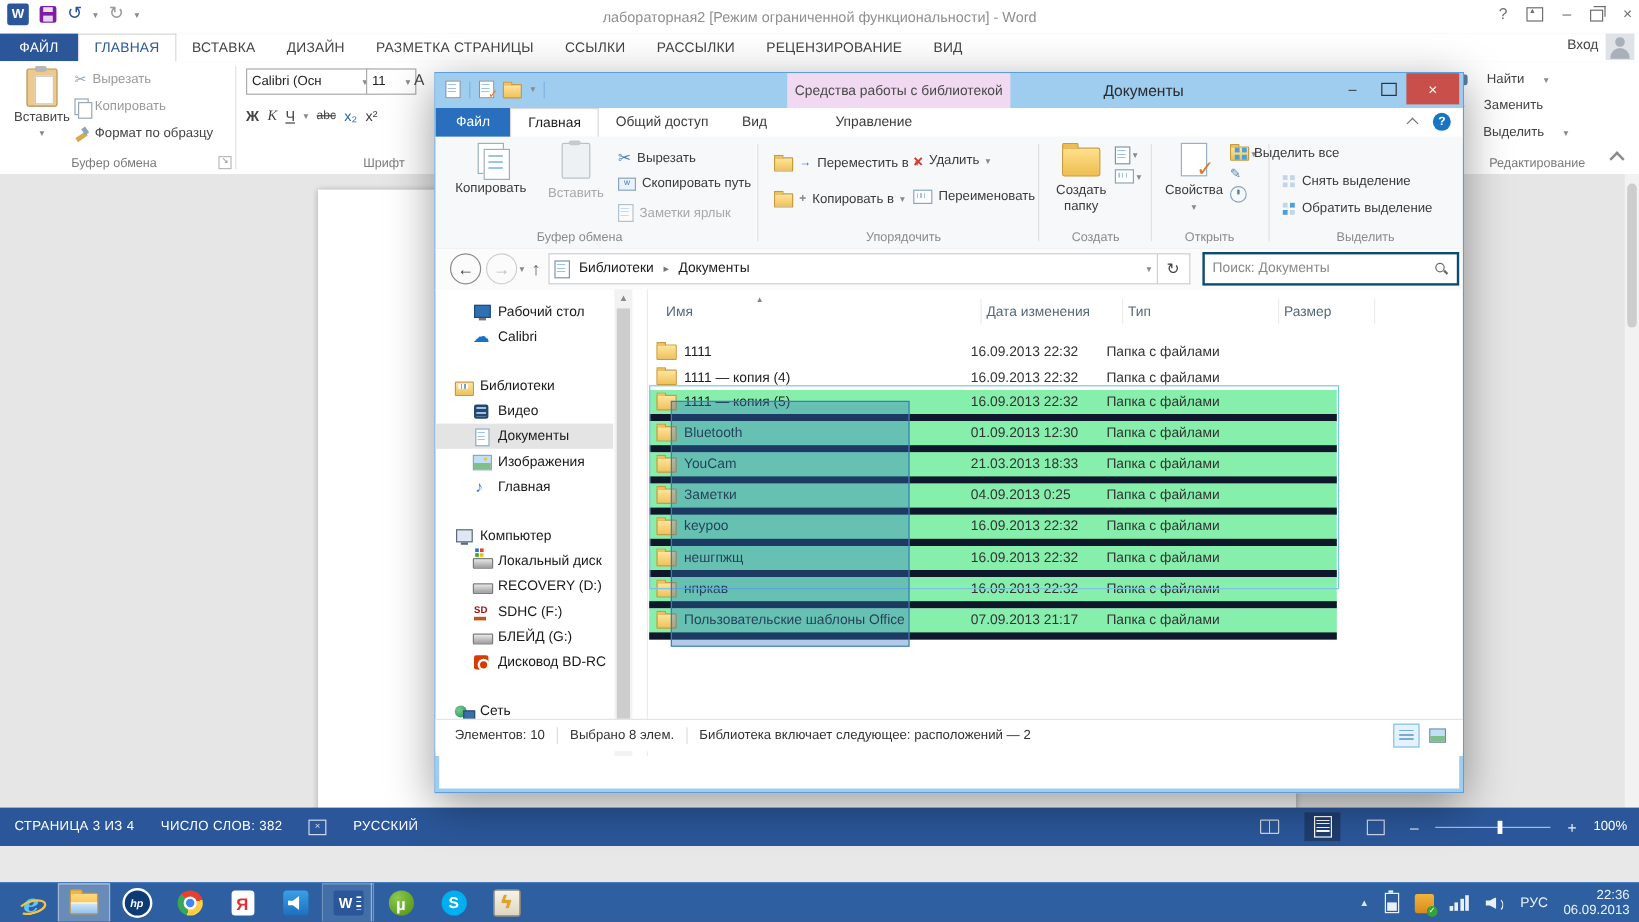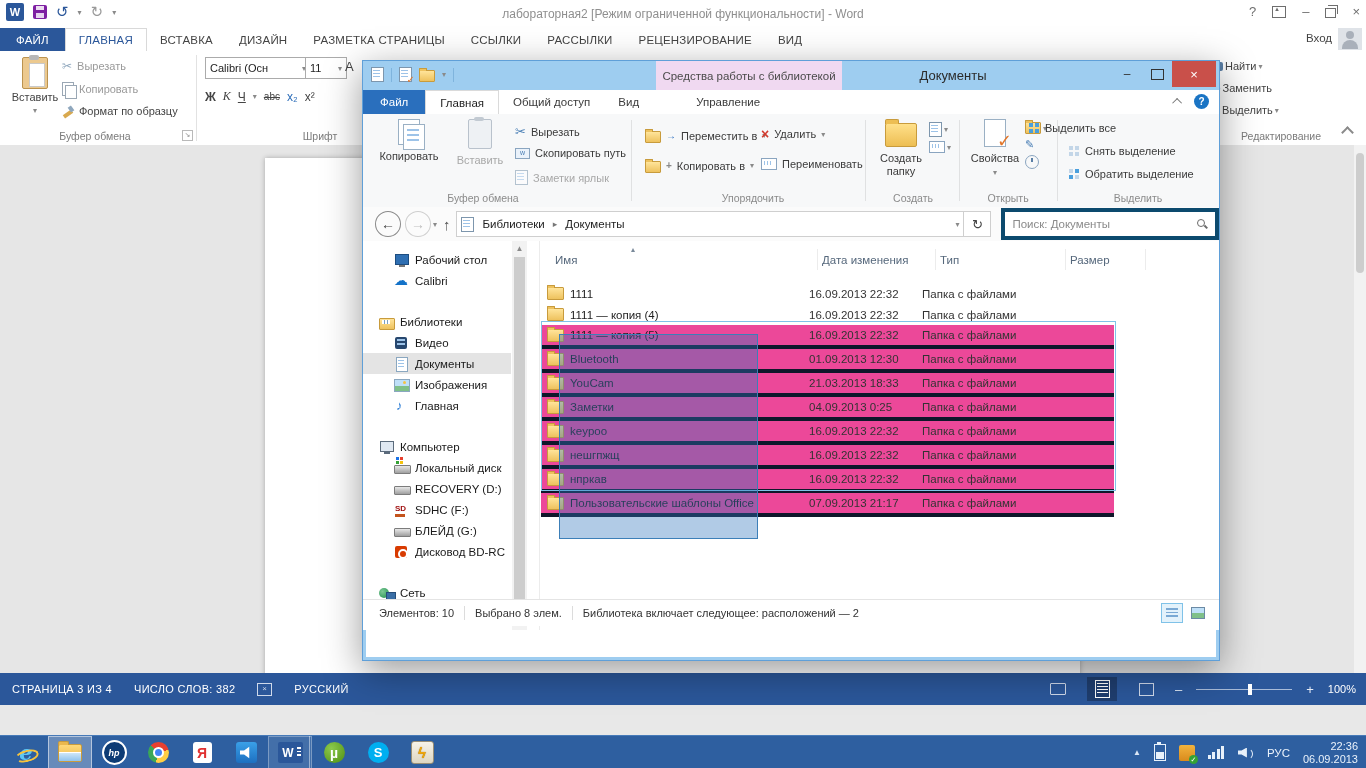--- a/index.html
+++ b/index.html
@@ -44,21 +44,21 @@
 .wic-cut{color:#8fa7bd;font-size:12px}
 .wic-copy{display:inline-block;width:10px;height:12px;background:#fff;border:1px solid #9aa7b4;position:relative}
 .wic-copy::before{content:"";position:absolute;left:2px;top:2px;width:10px;height:12px;background:#fff;border:1px solid #9aa7b4}
 .wic-brush{display:inline-block;width:12px;height:12px;position:relative}
 .wic-brush::before{content:"";position:absolute;left:1px;top:7px;width:10px;height:4px;background:#d9a94e;transform:rotate(-35deg)}
 .wic-brush::after{content:"";position:absolute;left:7px;top:1px;width:4px;height:6px;background:#8fa7bd;transform:rotate(-35deg)}
 .dlg{position:absolute;right:4px;bottom:4px;width:9px;height:9px;border:1px solid #b9b9b9;color:#8a8a8a;font-size:7px;line-height:8px;text-align:center}
 .combo{position:absolute;height:20px;border:1px solid #ababab;background:#fff;font-size:11px;color:#222;display:flex;align-items:center;padding:0 4px;justify-content:space-between}
 .fmt-btn{font-size:12px;color:#444;margin-right:7px}
 #wr-edit{position:absolute;right:10px;top:4px;width:146px;font-size:11px;color:#444}
-.ed-row{display:flex;align-items:center;gap:2px;height:22px}
+.ed-row{display:flex;align-items:center;gap:16px;height:22px}
 .wic-find{display:inline-block;width:13px;height:9px;position:relative}
 .wic-find::before,.wic-find::after{content:"";position:absolute;top:0;width:5px;height:9px;border-radius:2px;background:#5a7fa6}
 .wic-find::before{left:0}.wic-find::after{right:0}
 .wic-repl{font-size:9px;color:#2b6cb8;font-weight:bold}
 .wic-sel{color:#6b86a2;font-size:12px}
 .chev-up{display:inline-block;width:7px;height:7px;border-left:2px solid #8a8a8a;border-top:2px solid #8a8a8a;transform:rotate(45deg)}
 
 #w-doc{position:absolute;left:0;top:145px;width:1366px;height:558px;background:#e6e6e6}
 #w-page{position:absolute;left:265px;top:13px;width:815px;height:537px;background:#fff;box-shadow:0 0 5px rgba(0,0,0,.28)}
 #w-scroll{position:absolute;right:0;top:0;width:12px;height:558px;background:#f2f2f2}
@@ -148,21 +148,21 @@
 #e-nav{position:absolute;left:0;top:146px;width:100%;height:34px;background:#fbfbfb;border-bottom:1px solid #e4e4e4;display:flex;align-items:center}
 .navbtn{width:24px;height:24px;border-radius:50%;display:flex;align-items:center;justify-content:center;font-size:14px}
 .nav-back{border:1px solid #8a8a8a;color:#444;margin-left:12px}
 .nav-fwd{border:1px solid #cfcfcf;color:#bfbfbf;margin-left:4px}
 .nav-up{color:#555;font-size:15px;margin:0 6px 0 4px}
 #adr{height:24px;border:1px solid #cfcfcf;background:#fff;display:flex;align-items:center;flex:none;width:498px;padding:0 4px;gap:6px}
 .crumb{font-size:11.5px;color:#1d1d1d;padding:0 2px}
 .crumb-sep{color:#777;font-size:9px}
 #adr .spacer{flex:1}
 #refresh{width:26px;height:24px;border:1px solid #cfcfcf;border-left:none;background:#fff;display:flex;align-items:center;justify-content:center;color:#444;font-size:13px}
-#search{height:24px;border:4px solid #0c4a6e;background:#fff;margin-left:10px;width:196px;display:flex;align-items:center;justify-content:space-between;padding:0 7px;color:#8a8a8a;font-size:11.5px}
+#search{height:24px;border:2px solid #0c4a6e;background:#fff;margin-left:10px;width:196px;display:flex;align-items:center;justify-content:space-between;padding:0 7px;color:#8a8a8a;font-size:11.5px}
 .mag{display:inline-block;width:12px;height:12px;position:relative}
 .mag::before{content:"";position:absolute;left:1px;top:1px;width:6px;height:6px;border:1.5px solid #6b6b6b;border-radius:50%}
 .mag::after{content:"";position:absolute;left:8px;top:8px;width:4px;height:1.5px;background:#6b6b6b;transform:rotate(45deg)}
 
 #e-content{position:absolute;left:0;top:180px;width:100%;height:389px;background:#fff}
 #side{position:absolute;left:0;top:8px;width:148px}
 .side-sec{margin-bottom:20px}
 .side-item{height:21px;display:flex;align-items:center;font-size:11.5px;color:#1a1a1a;white-space:nowrap}
 .side-item.lvl1{padding-left:16px}
 .side-item.lvl2{padding-left:31px}
@@ -194,21 +194,21 @@
 .sb-arrow{position:absolute;left:0;width:15px;height:14px;color:#8a8a8a;font-size:8px;display:flex;align-items:center;justify-content:center}
 #side-thumb{position:absolute;left:2px;top:16px;width:11px;height:344px;background:#cdcdcd}
 #side-sep{position:absolute;left:176px;top:0;width:1px;height:389px;background:#ececec}
 
 #farea{position:absolute;left:178px;top:0;right:3px;bottom:0}
 #fhead{position:absolute;left:0;top:8px;height:21px;display:flex;padding-left:10px;font-size:11.5px;color:#56687c}
 .fcol{display:flex;align-items:center;border-right:1px solid #ececec;padding-left:4px;position:relative}
 .sortmark{position:absolute;left:80px;top:-4px;color:#7a8a9a;font-size:8px}
 #frows{position:absolute;left:0;top:42px;right:0}
 .frow{width:573px;height:21px;display:flex;align-items:center;font-size:11.5px;color:#1e1e1e}
-.fsel{background:#ec4899;border-bottom:4px solid #0f172a;height:20px}
+.fsel{background:#86efac;border-bottom:6px solid #0f172a;height:20px}
 .fold{display:inline-block;width:15px;height:11px;background:linear-gradient(#ffe49a,#eec25e);border:1px solid #c89b3c;border-radius:1px;position:relative;margin:0 6px 0 6px;flex:none}
 .fold::before{content:"";position:absolute;left:-1px;top:-3px;width:6px;height:2px;background:#eec25e;border:1px solid #c89b3c;border-bottom:none;border-radius:1px 1px 0 0}
 .fname{width:239px;white-space:nowrap;overflow:hidden}
 .fdate{width:113px;color:#333}
 .ftype{width:125px;color:#333}
 #sel-outline{position:absolute;left:0;top:80px;width:573px;height:168px;border:1px solid #7fc2e8;pointer-events:none}
 #rubber{position:absolute;left:196px;top:93px;width:197px;height:203px;background:rgba(49,118,189,.38);border:1px solid #3c7fb8;pointer-events:none}
 
 #e-status{position:absolute;left:0;bottom:4px;width:100%;height:26px;border-top:1px solid #e4e4e4;background:#fff;display:flex;align-items:center;font-size:11px;color:#333}
 #e-status .ssep{width:1px;height:14px;background:#dcdcdc;margin:0 10px}

